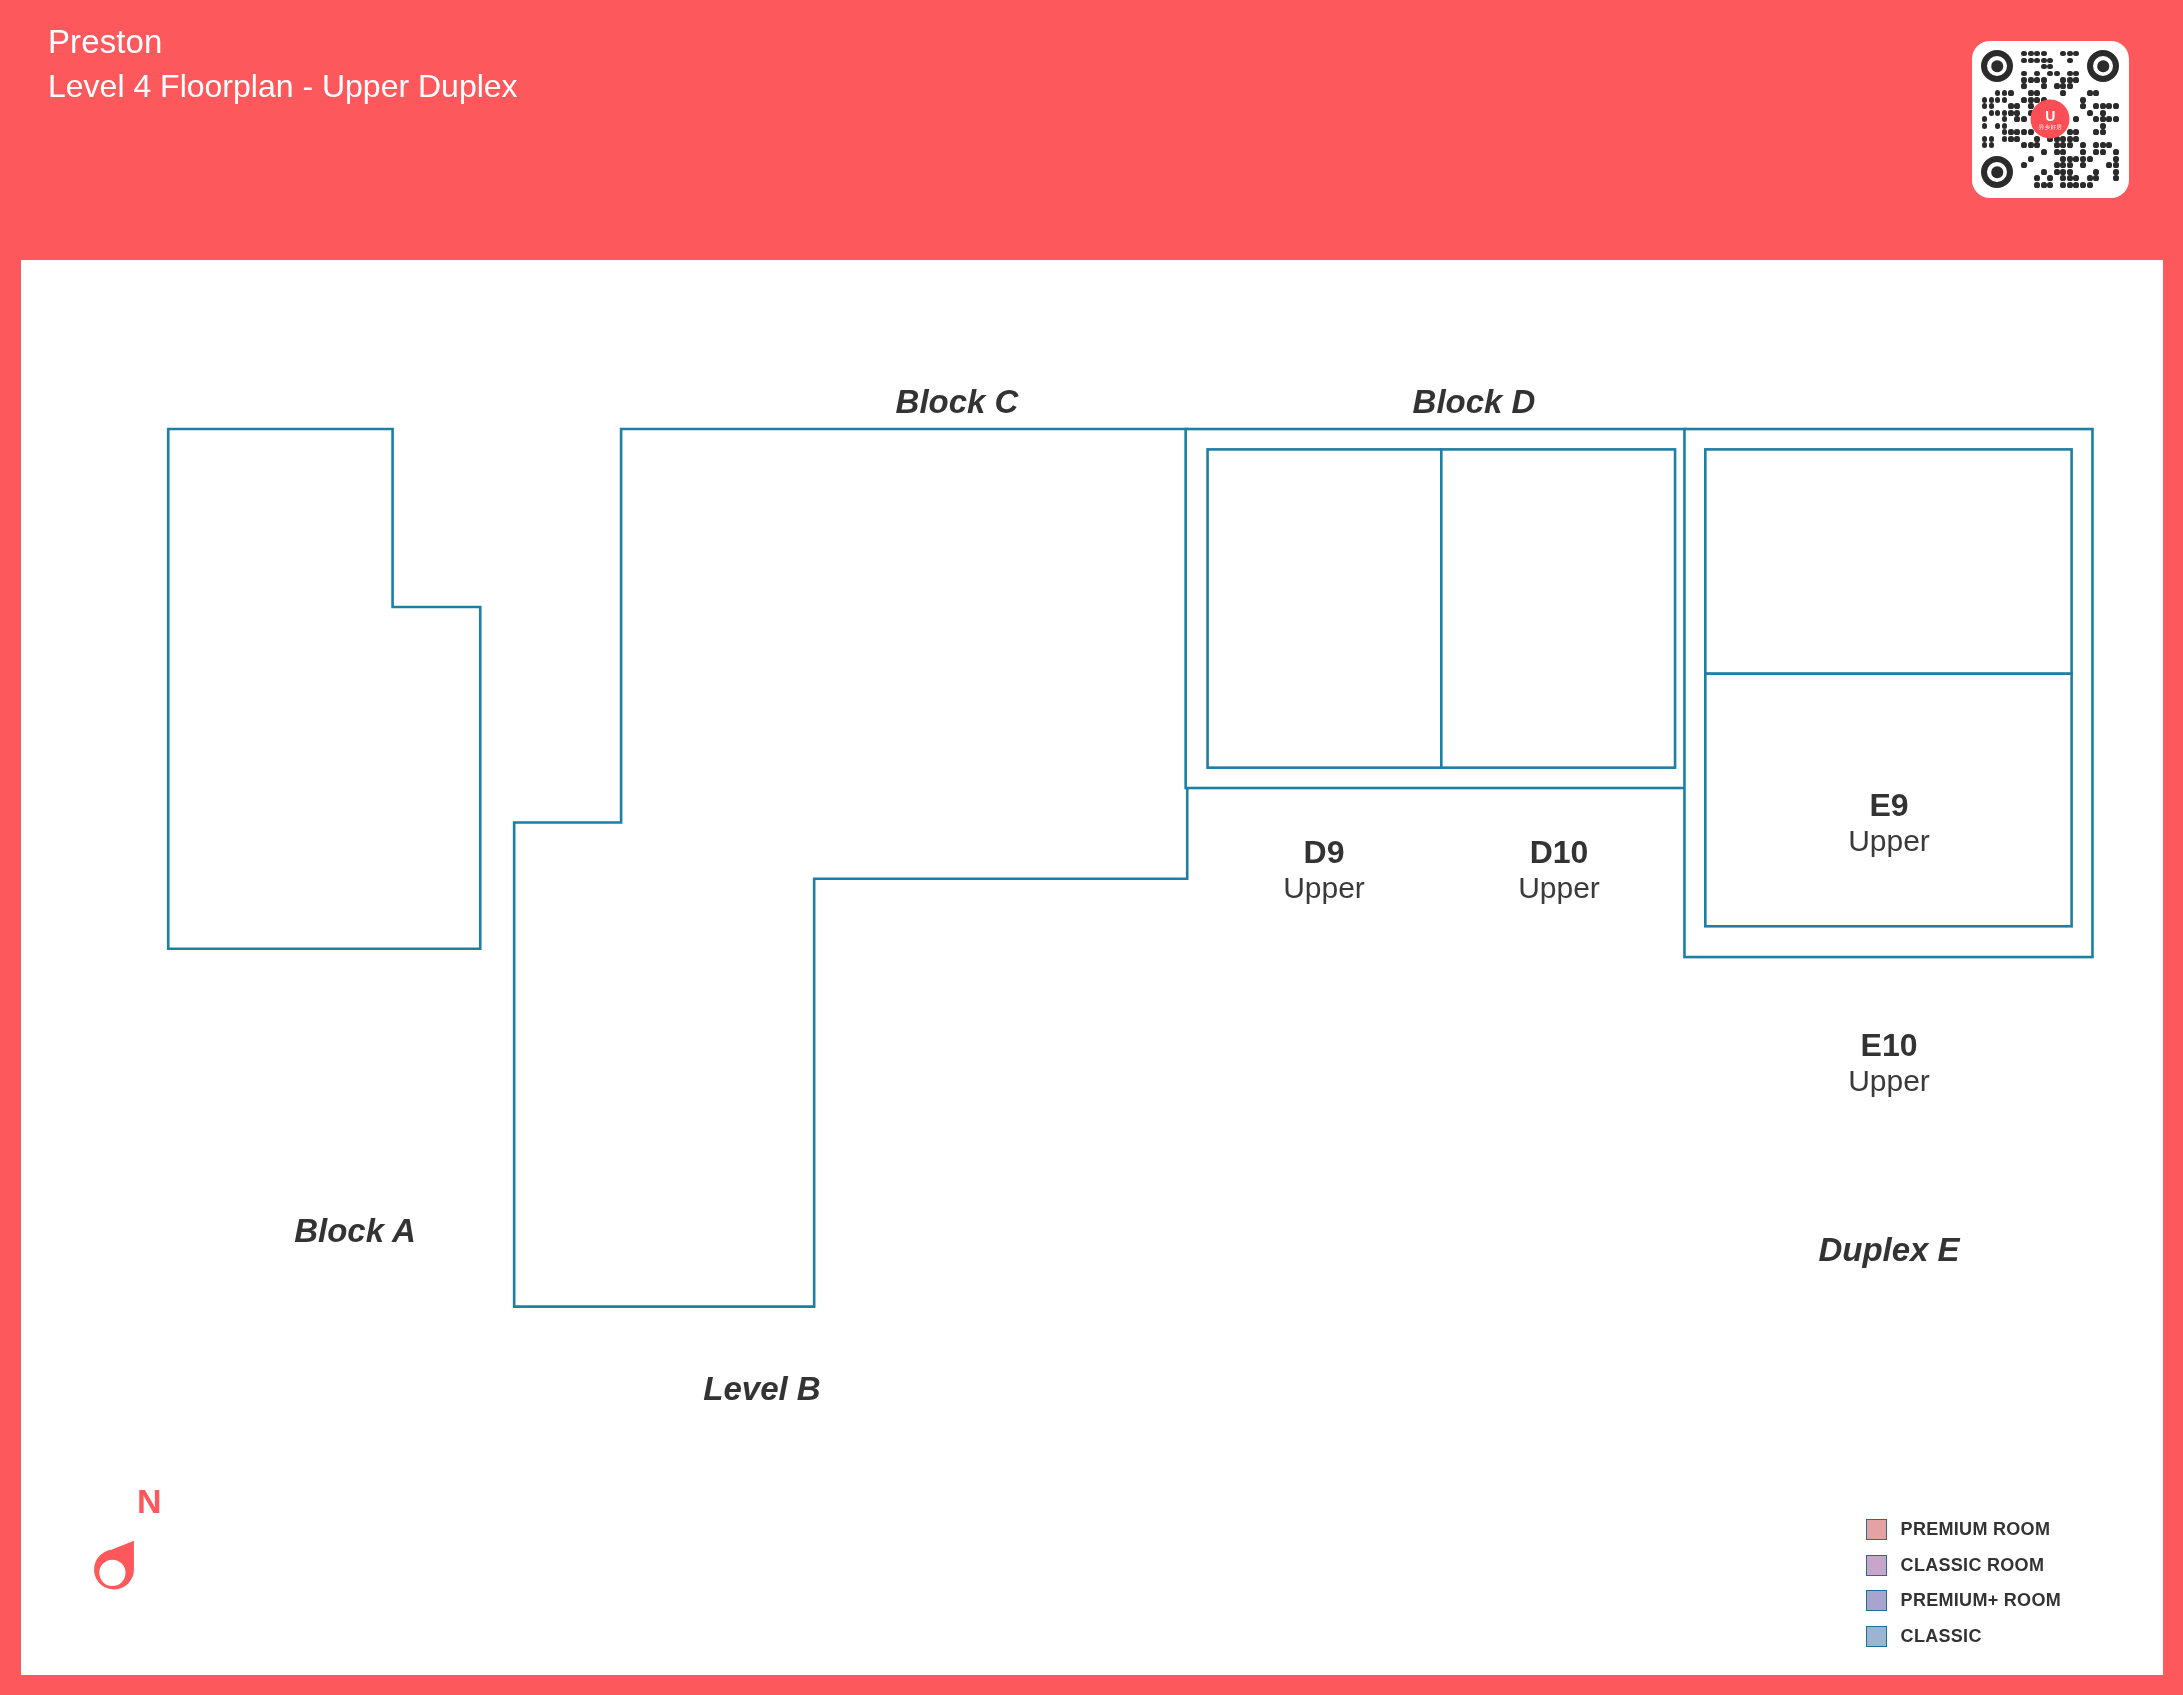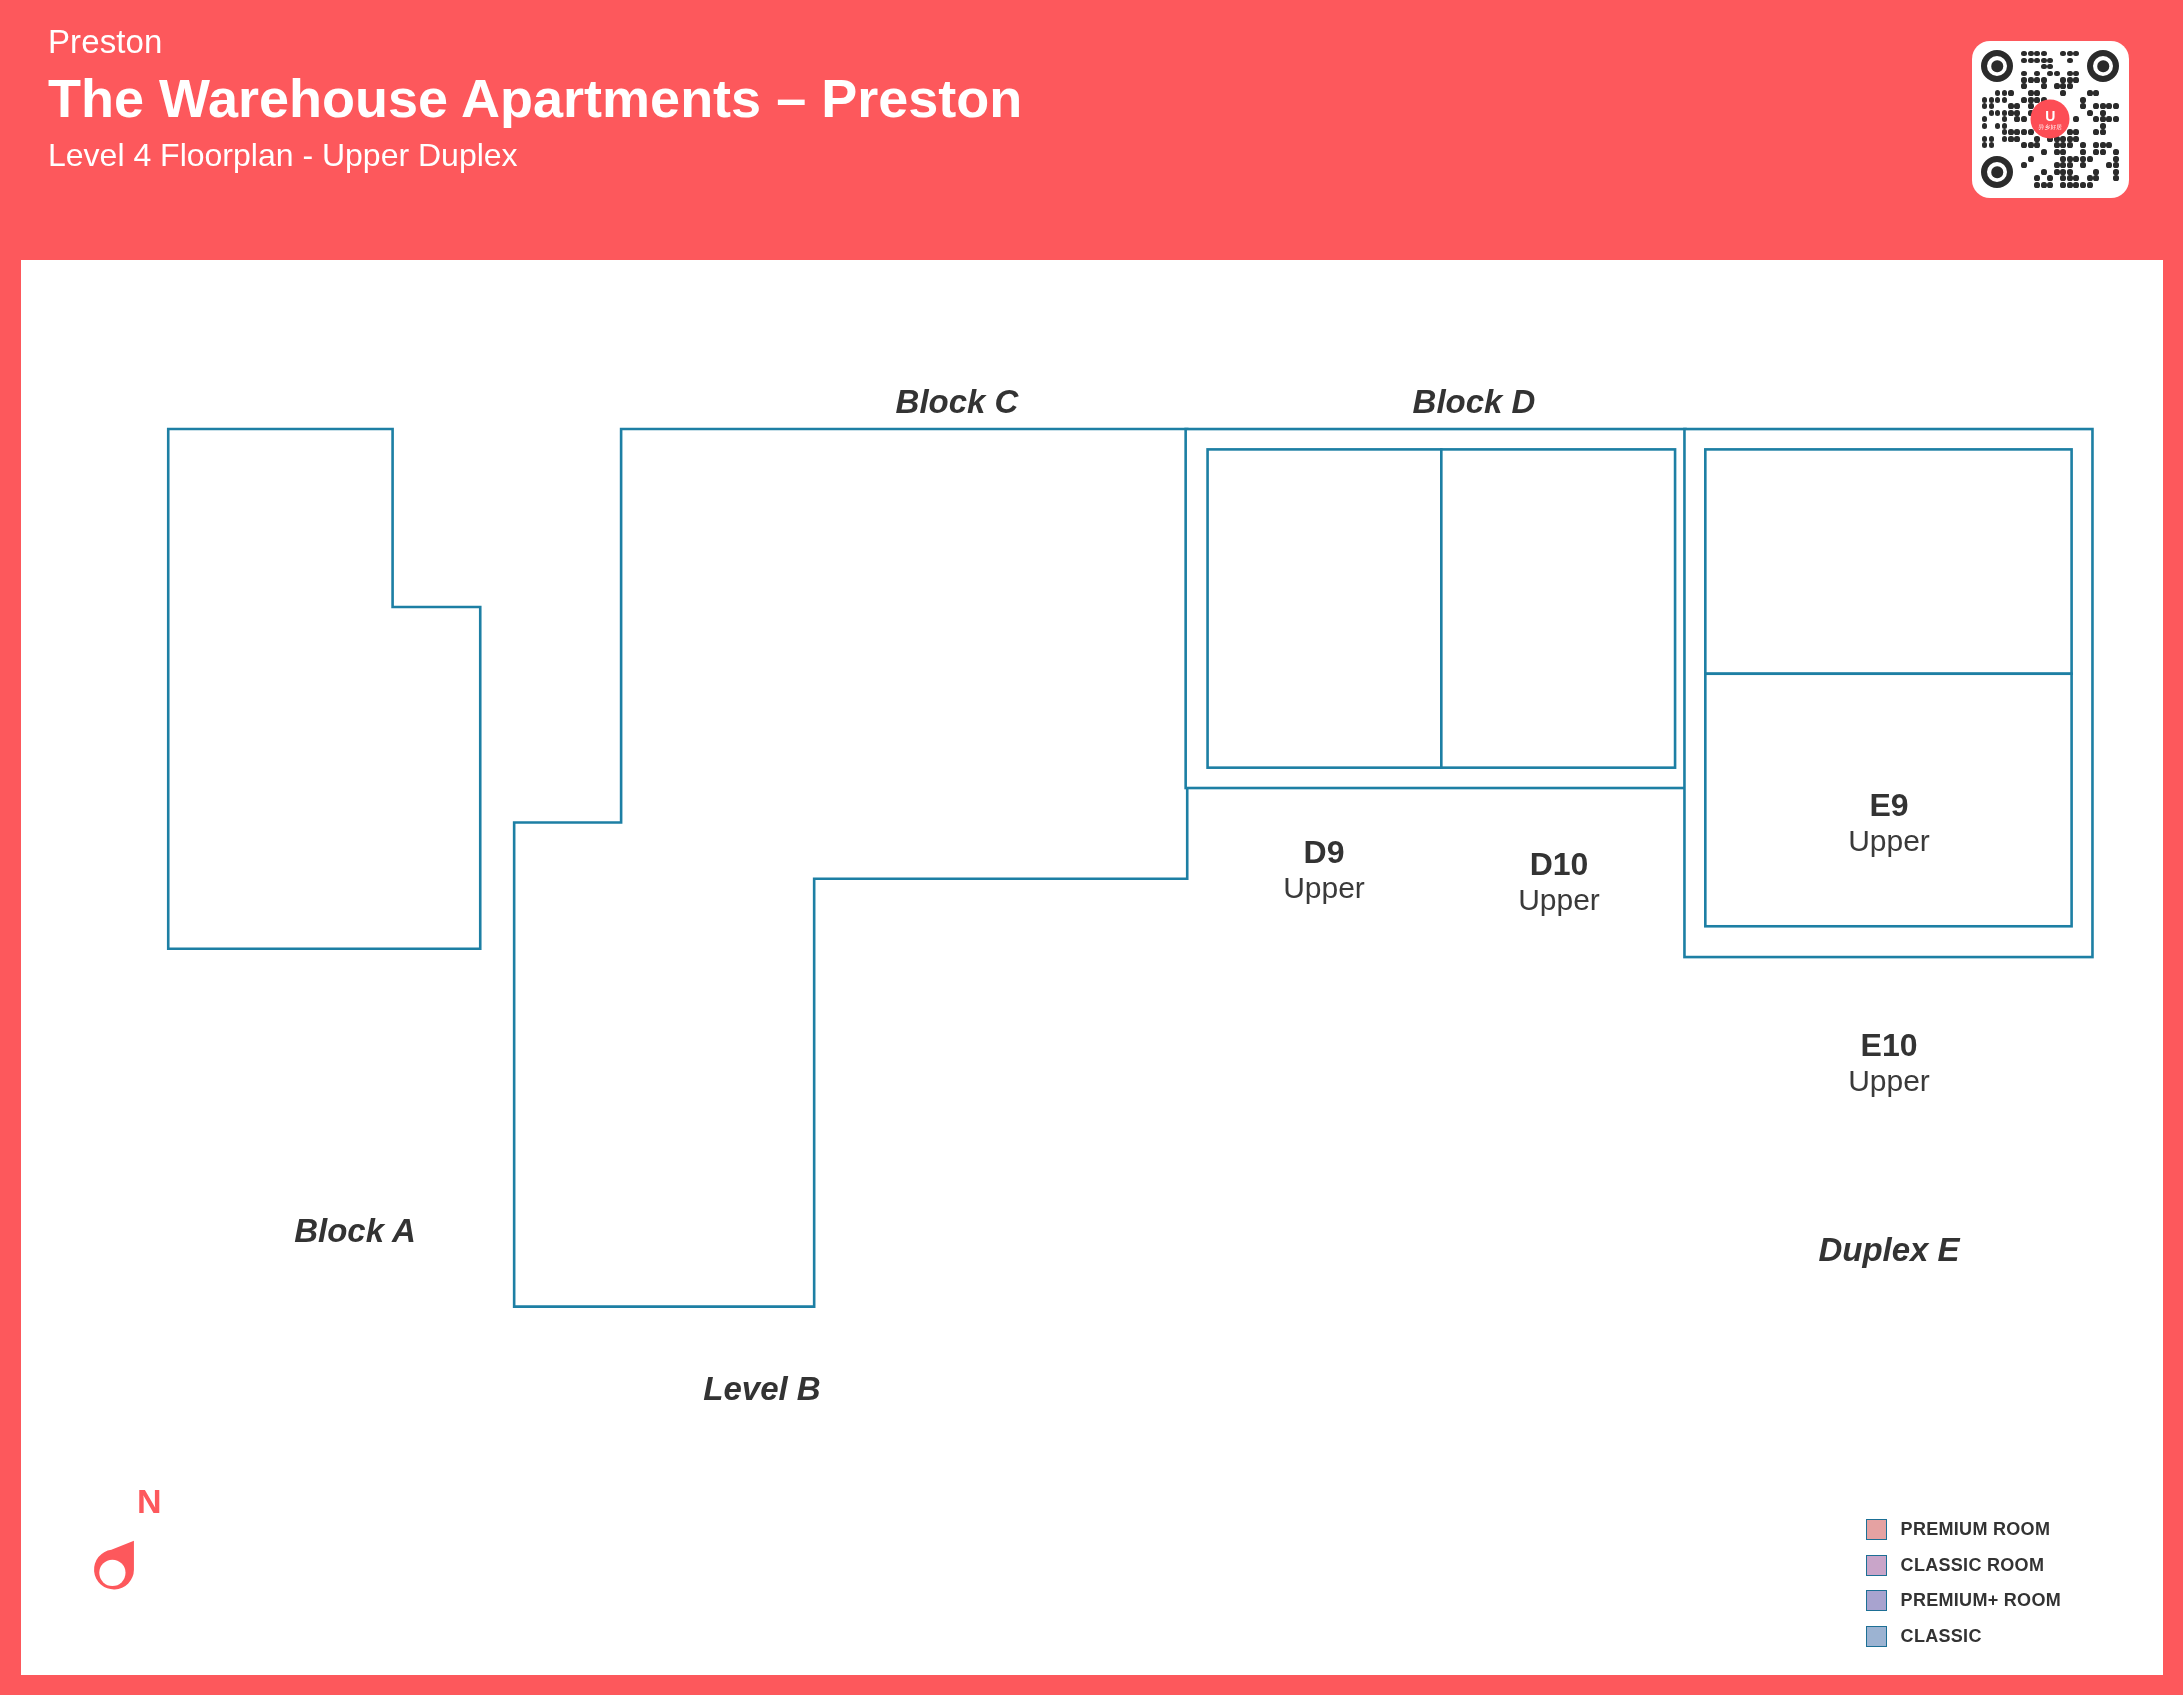--- a/index.html
+++ b/index.html
@@ -231,21 +231,20 @@
   }
 </style>
 </head>
 <body>
 
 <div id="page" style="background: rgb(253, 88, 92);">
 
   <div id="header" style="background: rgb(253, 88, 92);">
     <div id="header-text">
       <div class="hdr-eyebrow">Preston</div>
-      <div class="hdr-title">The Warehouse Apartments – Preston</div>
       <div class="hdr-sub">Level 4 Floorplan - Upper Duplex</div>
     </div>
 
     <div id="qr-wrap">
       <div id="qr-inner">
         <span class="qr-eye tl"></span>
         <span class="qr-eye tr"></span>
         <span class="qr-eye bl"></span>
         <div id="qr-dots">
             <span class="qr-dot" style="left: 40px; top: 0.7px;"></span>
@@ -437,21 +436,21 @@
     <div class="block-label" style="left:334px;top:952px;">Block A</div>
     <div class="block-label" style="left:741px;top:1110px;">Level B</div>
     <div class="block-label" style="left:936px;top:123px;">Block C</div>
     <div class="block-label" style="left:1453px;top:123px;">Block D</div>
     <div class="block-label" style="left:1868px;top:971px;">Duplex E</div>
 
     <div class="unit-label" style="left:1303px;top:610px;">
       <div class="unit-id">D9</div>
       <div class="unit-type">Upper</div>
     </div>
-    <div class="unit-label" style="left:1538px;top:610px;margin-top:12px;">
+    <div class="unit-label" style="left:1538px;top:610px;">
       <div class="unit-id">D10</div>
       <div class="unit-type">Upper</div>
     </div>
 
     <div class="unit-label" style="left:1868px;top:563px;">
       <div class="unit-id">E9</div>
       <div class="unit-type">Upper</div>
     </div>
     <div class="unit-label" style="left:1868px;top:803px;">
       <div class="unit-id">E10</div>

